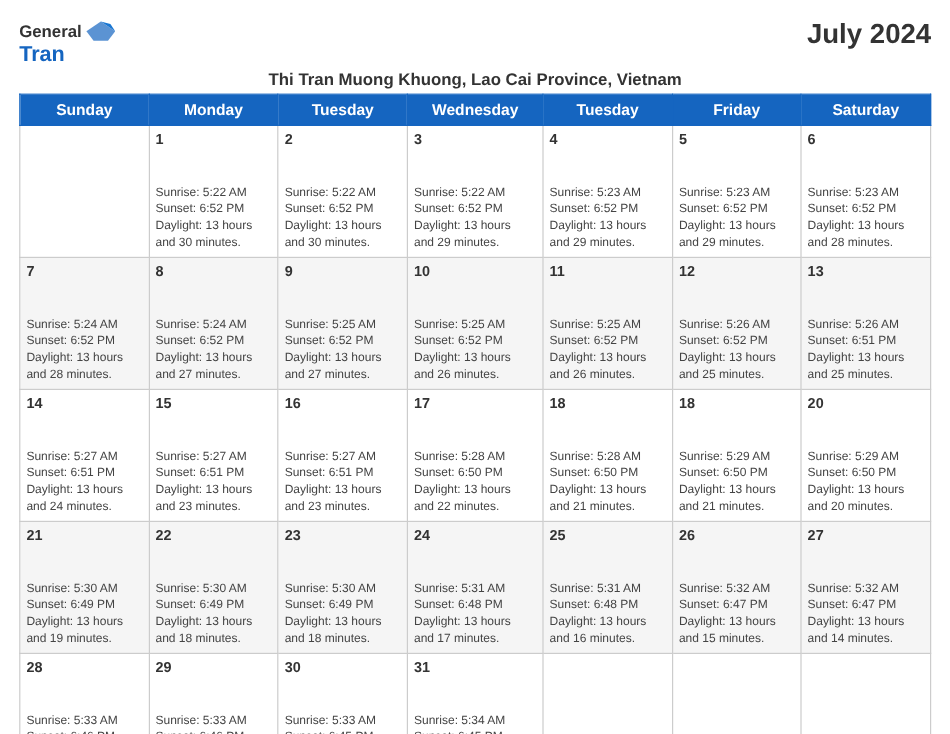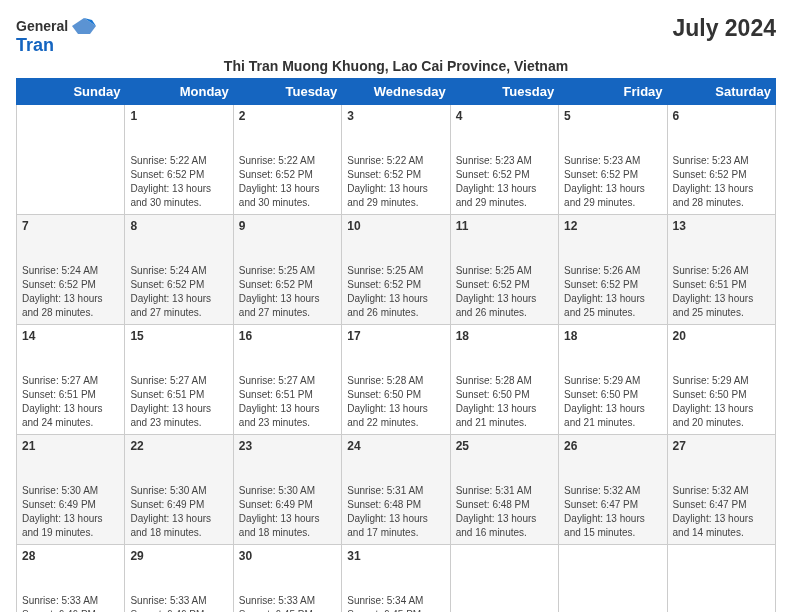--- a/index.html
+++ b/index.html
@@ -60,22 +60,22 @@
       margin-bottom: 4px;
     }
     .calendar {
       width: 100%;
       border-collapse: collapse;
       border: 1px solid #ccc;
     }
     .calendar th {
       background-color: #1565c0;
       color: #fff;
-      text-align: right;
-      padding: 5px 4px;
+      text-align: center;
+      padding: 5px 20px;
       font-size: 13px;
       border: 1px solid #1565c0;
       font-weight: bold;
     }
     .calendar td {
       vertical-align: top;
       padding: 4px 5px;
       border: 1px solid #ccc;
       width: calc(100% / 7);
       min-height: 80px;

